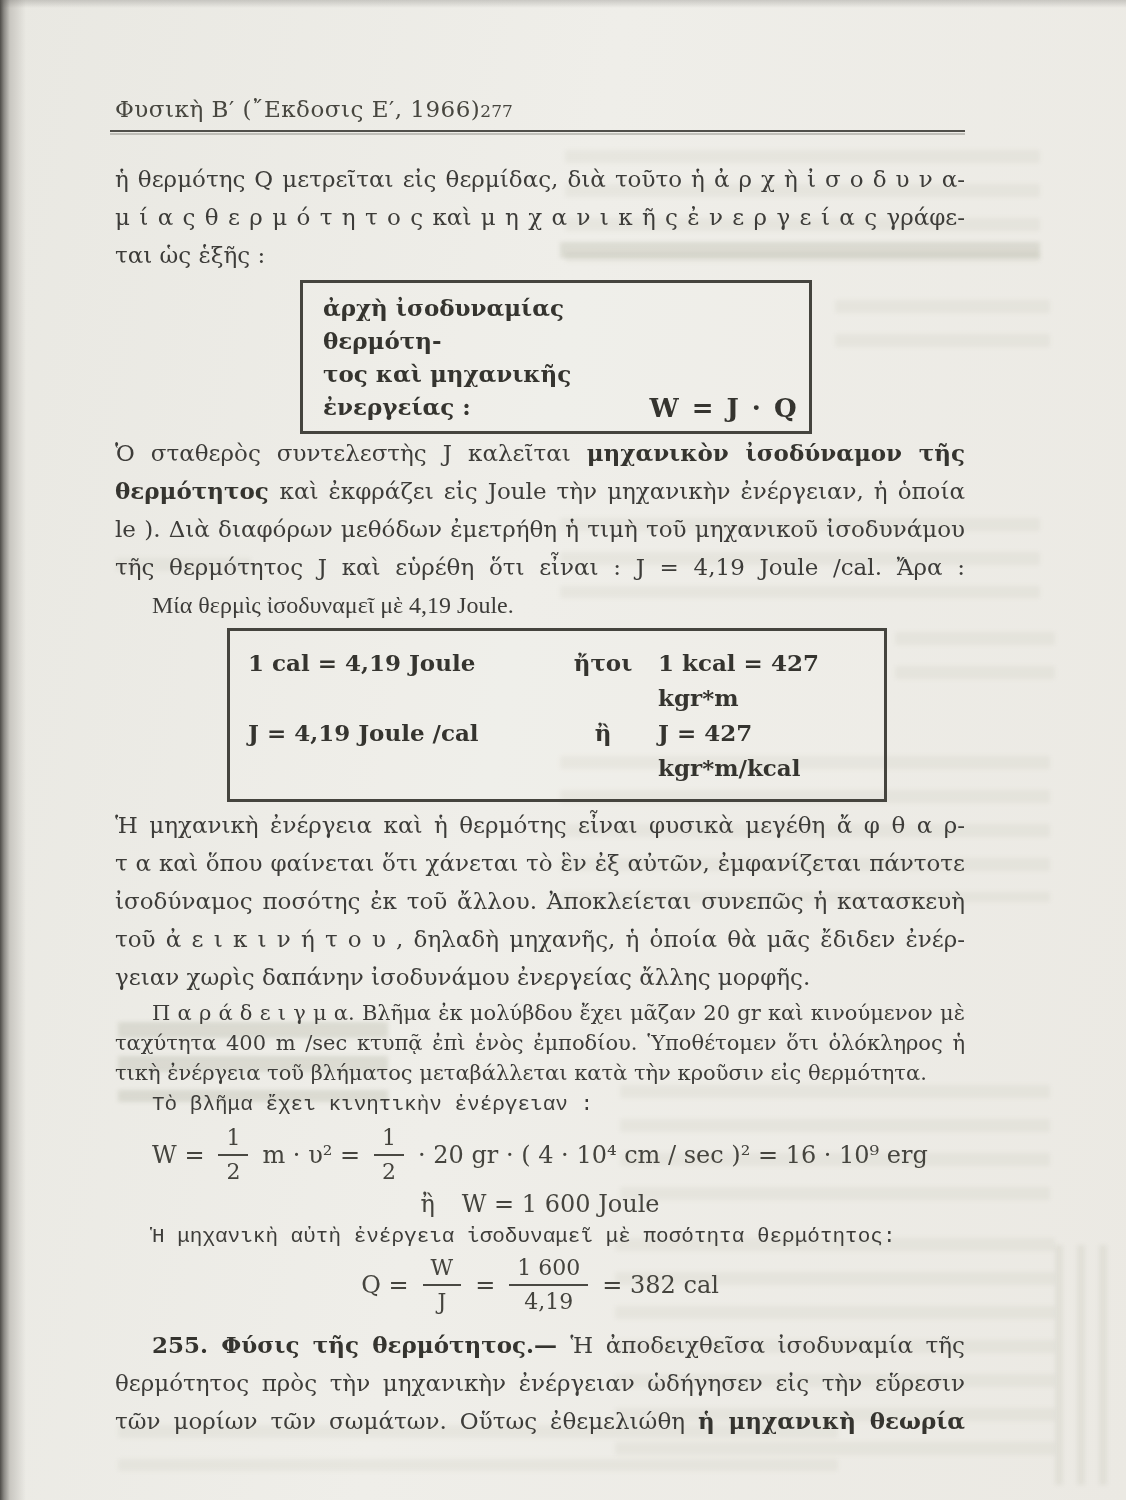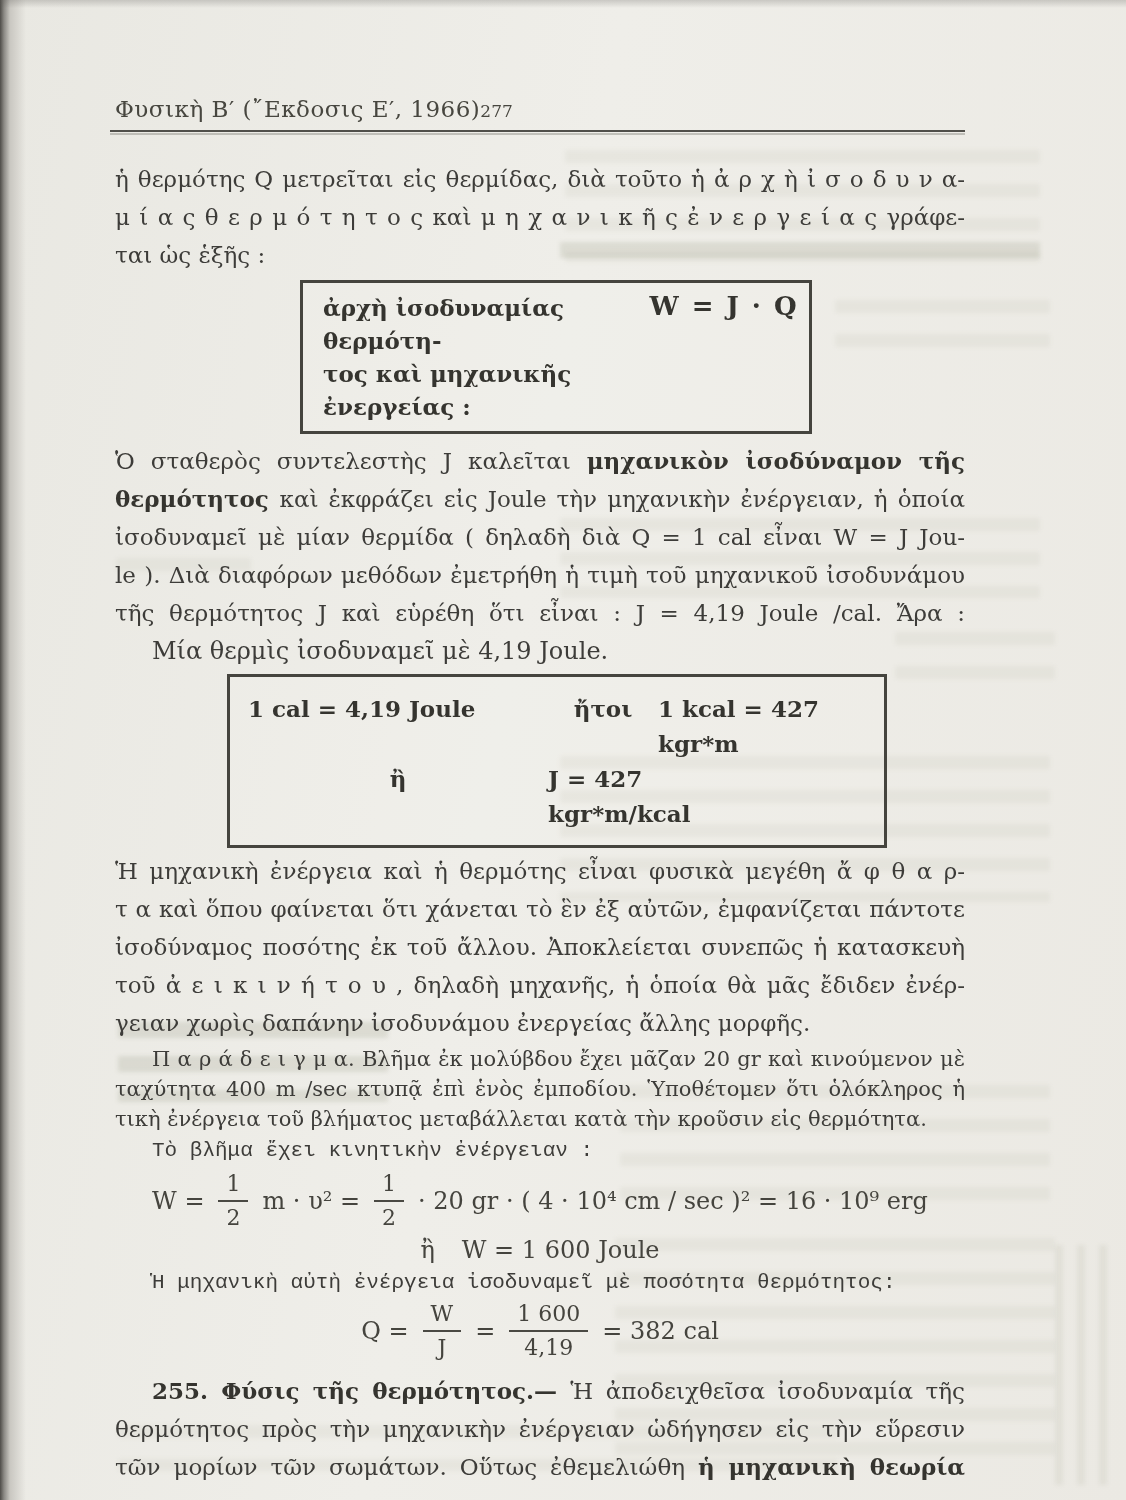--- a/index.html
+++ b/index.html
@@ -49,26 +49,26 @@
   .para { font-size:23px; line-height:38px; margin-top:0; }
   .line { text-align:justify; text-align-last:justify; height:38px; overflow:hidden; white-space:normal; }
   .line.short { text-align-last:left; }
   .line.ind { text-indent:37px; }
   b { font-weight:bold; color:#35342f; }
 
   .mt-intro { margin-top:28px; }
   .box {
     border:3px solid #45443e; background:rgba(255,255,255,.06);
   }
-  .box1 { margin:6px 0 0 185px; width:512px; display:flex; align-items:flex-start; padding:8px 6px 8px 20px; }
+  .box1 { margin:6px 0 0 185px; width:512px; display:flex; align-items:flex-end; padding:8px 6px 8px 20px; }
   .box1 .lbl { width:322px; font-weight:bold; font-size:23px; line-height:33px; color:#35342f; }
   .box1 .formula { flex:1; text-align:center; font-weight:bold; font-size:26px; letter-spacing:2px; color:#35342f; white-space:nowrap; }
 
-  .mt-paraj { margin-top:8px; }
-  .standalone { font-size:24px; line-height:38px; text-indent:37px; }
+  .mt-paraj { }
+  .standalone { font-size:24px; line-height:38px; text-indent:37px;font-family:Liberation Serif, serif; }
 
   .box2 { margin:4px 0 0 112px; width:660px; padding:14px 18px;
           display:grid; grid-template-columns:300px 110px 1fr;
           font-weight:bold; font-size:23px; line-height:35px; color:#35342f; }
   .box2 .mid { text-align:center; }
 
   .mt-aft { margin-top:4px; }
   .para.small { font-size:21px; line-height:30px; margin-top:2px; }
   .para.small .line { height:30px; }
   .smallline { font-size:21px; line-height:30px; text-indent:37px; margin-top:2px;font-family:Liberation Mono, monospace; }
@@ -124,31 +124,31 @@
       <div class="lbl">
         <div>ἀρχὴ ἰσοδυναμίας θερμότη-</div>
         <div>τος καὶ μηχανικῆς ἐνεργείας :</div>
       </div>
       <div class="formula">W = J · Q</div>
     </div>
 
     <div class="para mt-paraj">
       <div class="line"><span>Ὁ σταθερὸς συντελεστὴς J καλεῖται </span><b>μηχανικὸν ἰσοδύναμον τῆς</b></div>
       <div class="line"><b>θερμότητος </b><span>καὶ ἐκφράζει εἰς Joule τὴν μηχανικὴν ἐνέργειαν, ἡ ὁποία</span></div>
-      <div class="line">ἰσοδυναμεῖ μὲ μίαν θερμίδα ( δηλαδὴ διὰ Q = 1 cal εἶναι W = J Jou-</div>
       <div class="line">le ). Διὰ διαφόρων μεθόδων ἐμετρήθη ἡ τιμὴ τοῦ μηχανικοῦ ἰσοδυνάμου</div>
       <div class="line">τῆς θερμότητος J καὶ εὑρέθη ὅτι εἶναι : J = 4,19 Joule /cal. Ἄρα :</div>
     </div>
 
     <div class="standalone">Μία θερμὶς ἰσοδυναμεῖ μὲ 4,19 Joule.</div>
 
     <div class="box box2">
       <div>1 cal = 4,19 Joule</div>
       <div class="mid">ἤτοι</div>
       <div>1 kcal = 427 kgr*m</div>
+      <div>J = 4,19 Joule /cal</div>
       <div class="mid">ἢ</div>
       <div>J = 427 kgr*m/kcal</div>
     </div>
 
     <div class="para mt-aft">
       <div class="line">Ἡ μηχανικὴ ἐνέργεια καὶ ἡ θερμότης εἶναι φυσικὰ μεγέθη ἄ φ θ α ρ-</div>
       <div class="line">τ α  καὶ ὅπου φαίνεται ὅτι χάνεται τὸ ἓν ἐξ αὐτῶν, ἐμφανίζεται πάντοτε</div>
       <div class="line">ἰσοδύναμος ποσότης ἐκ τοῦ ἄλλου. Ἀποκλείεται συνεπῶς ἡ κατασκευὴ</div>
       <div class="line">τοῦ ἀ ε ι κ ι ν ή τ ο υ ,  δηλαδὴ μηχανῆς, ἡ ὁποία θὰ μᾶς ἔδιδεν ἐνέρ-</div>
       <div class="line short">γειαν χωρὶς δαπάνην ἰσοδυνάμου ἐνεργείας ἄλλης μορφῆς.</div>

